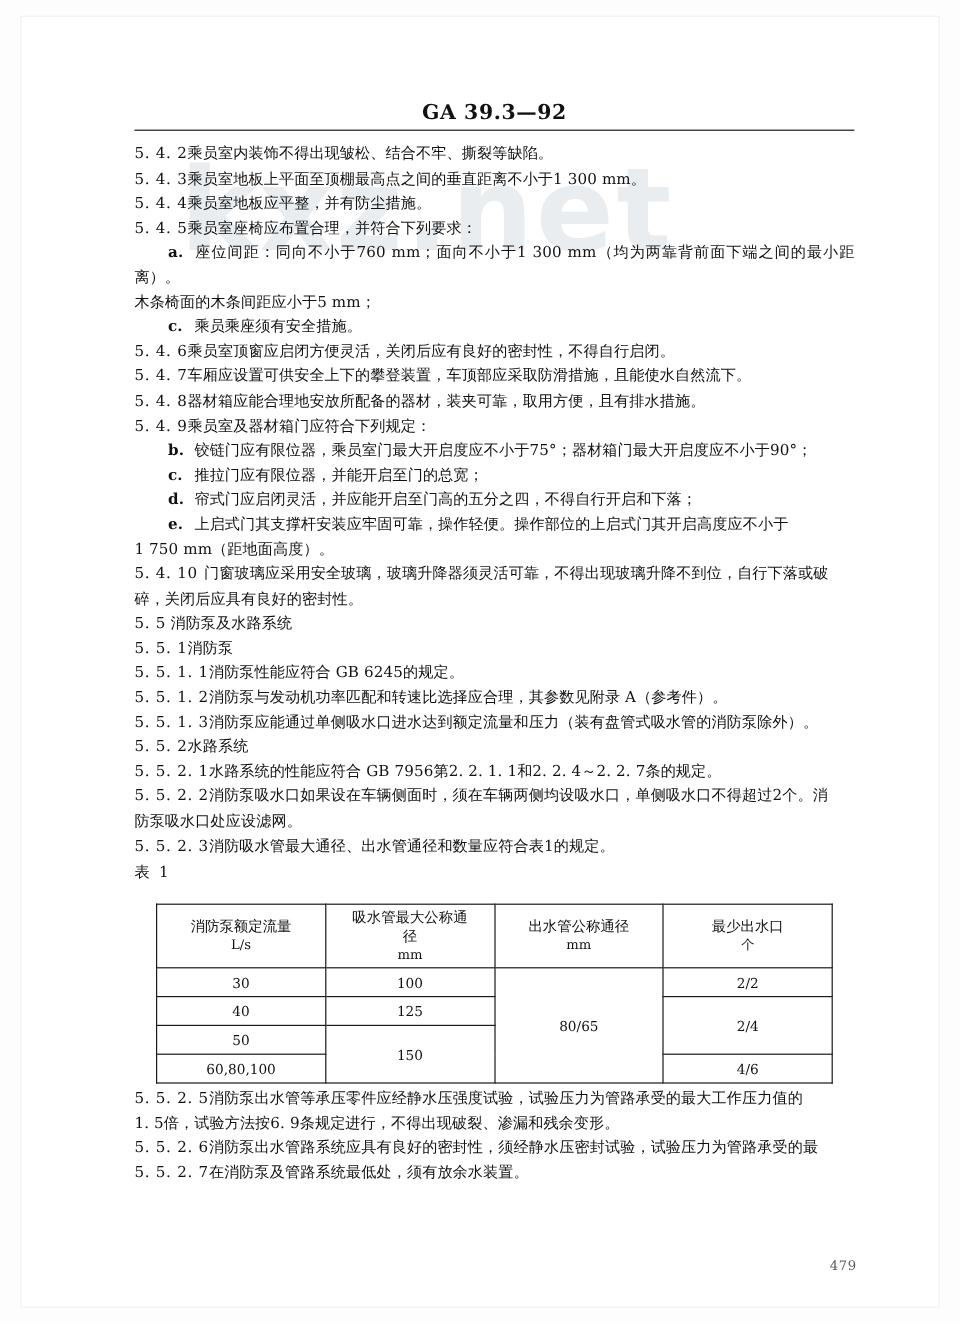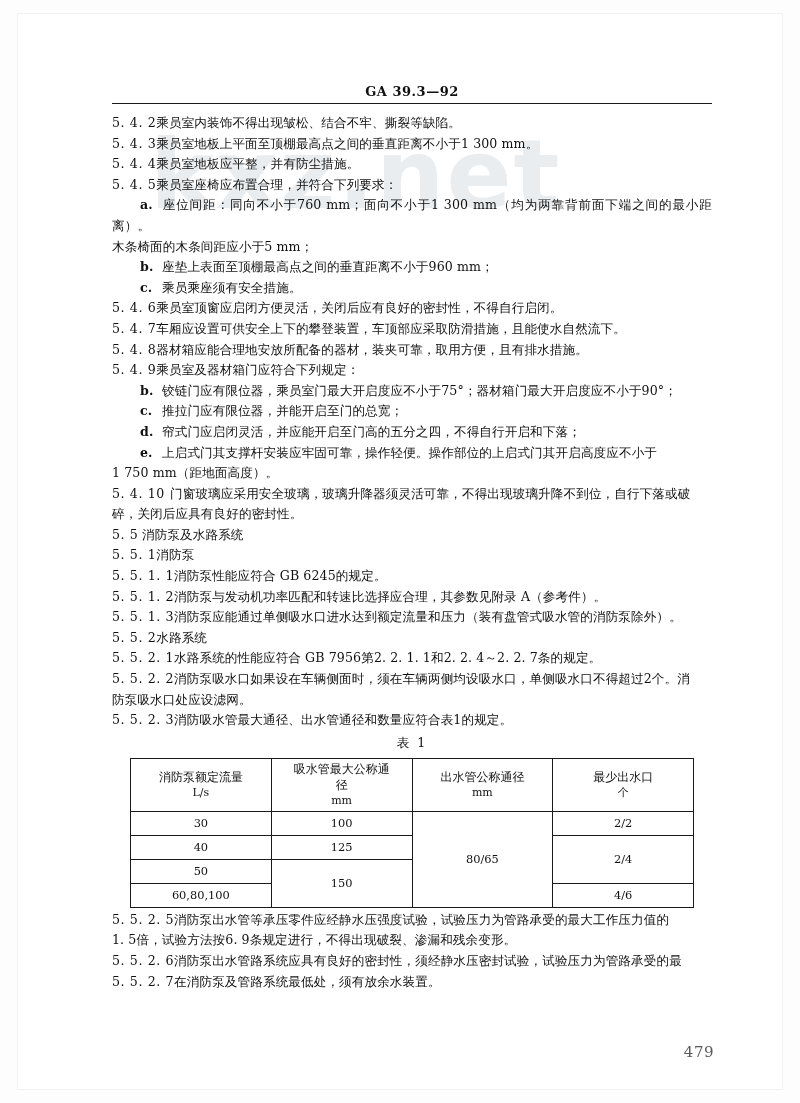--- a/index.html
+++ b/index.html
@@ -55,21 +55,21 @@
     top: 84px;
     width: 600px;
     z-index: 2;
   }
 
   
   .runhead {
     text-align: center;
     font-family: "DejaVu Serif", "Liberation Serif", serif;
     font-weight: bold;
-    font-size: 13px;
+    font-size: 17px;
     letter-spacing: 0.5px;
     padding-bottom: 4px;
   }
   .rule {
     border: 0;
     border-top: 1.6px solid #1a1a1a;
     margin: 0 0 9px 0;
   }
 
   
@@ -102,23 +102,22 @@
     font-style: normal;
     font-family: "DejaVu Serif", "Liberation Serif", serif;
   }
   .clause.hang {
     text-indent: 0;
   }
   .sec-head .num { min-width: 30px; }
 
   
   .table-caption {
-    text-align: center;
     font-size: 12.6px;
-    margin: 4px 0 6px 0;
+    margin: 4px 0 17px 0;
     letter-spacing: 2px;
   }
   table.spec {
     border-collapse: collapse;
     width: 564px;
     margin: 0 auto;
     font-size: 11.2px;
     table-layout: fixed;
   }
   table.spec th, table.spec td {
@@ -142,21 +141,21 @@
     height: 19px;
     font-size: 11.4px;
     font-family: "DejaVu Serif", "Liberation Serif", serif;
   }
 
   
   .folio {
     position: absolute;
     right: 86px;
     bottom: 42px;
-    font-size: 15px;
+    font-size: 11px;
     color: #5a5a5a;
     letter-spacing: 0.5px;
     z-index: 2;
   }
 
   .sp-sm { height: 2px; }
 </style>
 </head>
 <body>
 
@@ -170,21 +169,20 @@
     <div class="runhead">GA 39.3—92</div>
     <hr class="rule">
 
     <div>
         <div class="clause"><span class="num">5. 4. 2</span><span class="txt">乘员室内装饰不得出现皱松、结合不牢、撕裂等缺陷。</span></div>
         <div class="clause"><span class="num">5. 4. 3</span><span class="txt">乘员室地板上平面至顶棚最高点之间的垂直距离不小于1 300 mm。</span></div>
         <div class="clause"><span class="num">5. 4. 4</span><span class="txt">乘员室地板应平整，并有防尘措施。</span></div>
         <div class="clause"><span class="num">5. 4. 5</span><span class="txt">乘员室座椅应布置合理，并符合下列要求：</span></div>
         <div class="clause indent-a"><span class="lbl">a.</span><span class="txt">座位间距：同向不小于760 mm；面向不小于1 300 mm（均为两靠背前面下端之间的最小距离）。</span></div>
         <div class="clause hang"><span>木条椅面的木条间距应小于5 mm；</span></div>
-        <div class="clause indent-a"><span class="lbl">b.</span><span class="txt">座垫上表面至顶棚最高点之间的垂直距离不小于960 mm；</span></div>
         <div class="clause indent-a"><span class="lbl">c.</span><span class="txt">乘员乘座须有安全措施。</span></div>
         <div class="clause"><span class="num">5. 4. 6</span><span class="txt">乘员室顶窗应启闭方便灵活，关闭后应有良好的密封性，不得自行启闭。</span></div>
         <div class="clause"><span class="num">5. 4. 7</span><span class="txt">车厢应设置可供安全上下的攀登装置，车顶部应采取防滑措施，且能使水自然流下。</span></div>
         <div class="clause"><span class="num">5. 4. 8</span><span class="txt">器材箱应能合理地安放所配备的器材，装夹可靠，取用方便，且有排水措施。</span></div>
         <div class="clause"><span class="num">5. 4. 9</span><span class="txt">乘员室及器材箱门应符合下列规定：</span></div>
         <div class="clause indent-a"><span class="lbl">b.</span><span class="txt">铰链门应有限位器，乘员室门最大开启度应不小于75°；器材箱门最大开启度应不小于90°；</span></div>
         <div class="clause indent-a"><span class="lbl">c.</span><span class="txt">推拉门应有限位器，并能开启至门的总宽；</span></div>
         <div class="clause indent-a"><span class="lbl">d.</span><span class="txt">帘式门应启闭灵活，并应能开启至门高的五分之四，不得自行开启和下落；</span></div>
         <div class="clause indent-a"><span class="lbl">e.</span><span class="txt">上启式门其支撑杆安装应牢固可靠，操作轻便。操作部位的上启式门其开启高度应不小于</span></div>
         <div class="clause hang"><span>1 750 mm（距地面高度）。</span></div>

